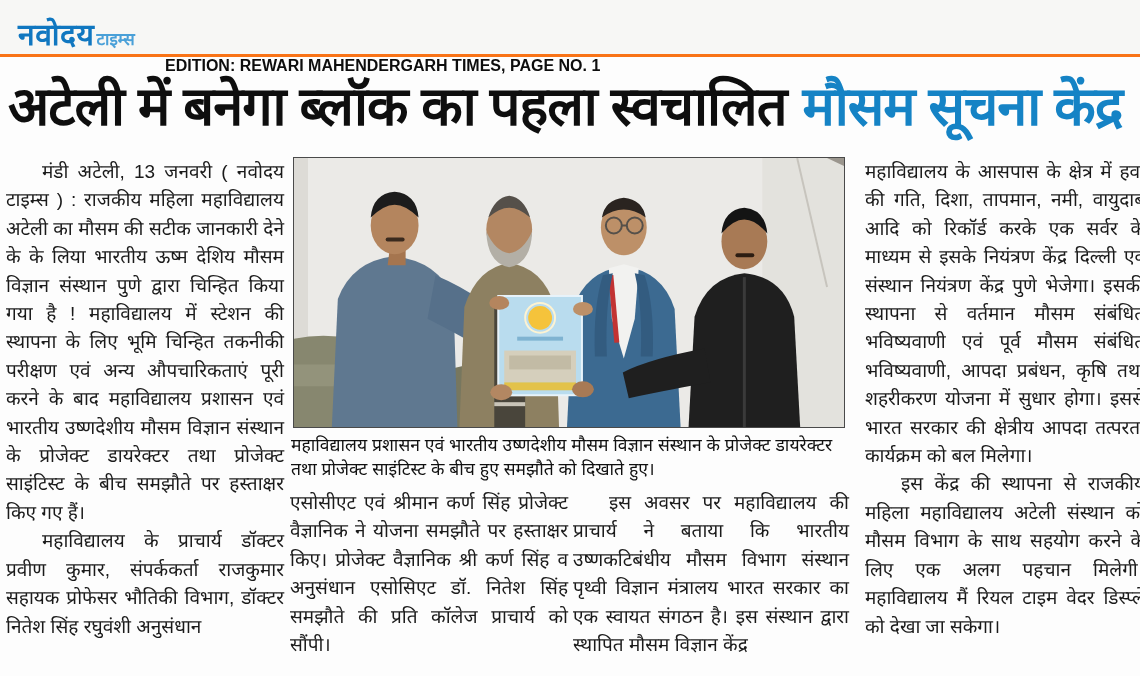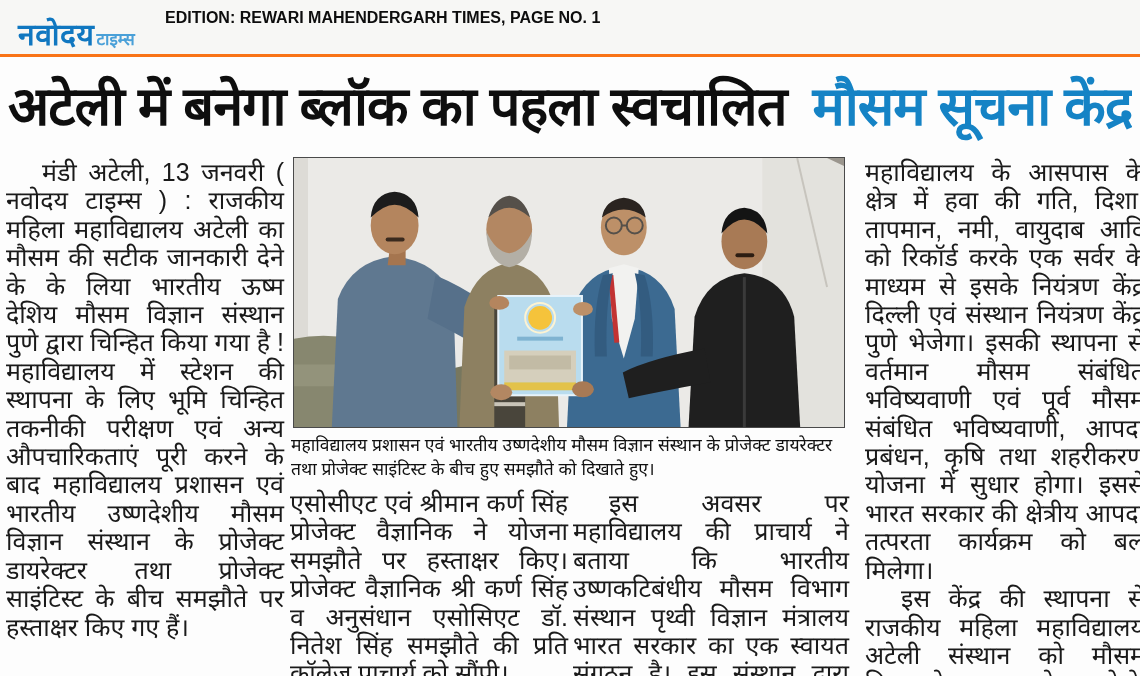--- a/index.html
+++ b/index.html
@@ -7,31 +7,31 @@
   body { font-family:"Liberation Sans", sans-serif; background:#fdfdfd; position:relative; }
 
   
   .masthead { position:absolute; left:0; top:0; width:1140px; height:57px;
               background:#f7f7f5; border-bottom:3px solid #f97316; }
   .logo { position:absolute; left:18px; top:13px; white-space:nowrap; }
   .logo-main { font-weight:800; font-size:30px; color:#1077c0; letter-spacing:0.5px; }
   .logo-sub  { font-weight:700; font-size:17px; color:#4aa0d8; margin-left:2px; }
   .mast-text { position:absolute; left:165px; top:7px; color:#0d0d0d; }
   .mast-date    { font-size:16px; font-weight:700; line-height:22px; }
-  .mast-edition { font-size:16px; font-weight:700; line-height:22px; }
+  .mast-edition { font-size:16px; font-weight:700; line-height:22px;margin-top:48px; }
 
   
   .headline { position:absolute; left:8px; top:61px; width:1124px; height:86px;
               display:flex; align-items:center; white-space:nowrap; overflow:hidden;
-              font-weight:800; font-size:54px; letter-spacing:-1px;gap:10px; }
+              font-weight:800; font-size:54px; letter-spacing:-1px; }
   .hl-black { color:#0e0e0e; }
   .hl-blue  { color:#1583c5; margin-left:16px;text-align:center; }
 
   
-  .col { position:absolute; color:#1a1a1a; font-size:25px; line-height:28.4px;
+  .col { position:absolute; color:#1a1a1a; font-size:19px; line-height:28.4px;
          text-align:justify; }
   .col p { margin:0; }
   .col p.indent { text-indent:36px; }
   .col-left  { left:6px;  top:158px; width:278px; height:518px; }
   .col-right { left:858px; top:158px; width:280px; height:518px;margin-left:7px; }
   .col-ca    { left:290px; top:489px; width:278px; height:187px; }
   .col-cb    { left:573px; top:489px; width:276px; height:187px; }
 
   
   .photo-frame { position:absolute; left:293px; top:157px; width:552px; height:271px;
@@ -55,20 +55,21 @@
   </div>
 </header>
 
 <h1 class="headline">
   <span class="hl-black">अटेली में बनेगा ब्लॉक का पहला स्वचालित</span>
   <span class="hl-blue">मौसम सूचना केंद्र</span>
 </h1>
 
 <div class="col col-left">
   <p class="indent">मंडी अटेली, 13 जनवरी ( नवोदय टाइम्स ) : राजकीय महिला महाविद्यालय अटेली का मौसम की सटीक जानकारी देने के के लिया भारतीय ऊष्म देशिय मौसम विज्ञान संस्थान पुणे द्वारा चिन्हित किया गया है ! महाविद्यालय में स्टेशन की स्थापना के लिए भूमि चिन्हित तकनीकी परीक्षण एवं अन्य औपचारिकताएं पूरी करने के बाद महाविद्यालय प्रशासन एवं भारतीय उष्णदेशीय मौसम विज्ञान संस्थान के प्रोजेक्ट डायरेक्टर तथा प्रोजेक्ट साइंटिस्ट के बीच समझौते पर हस्ताक्षर किए गए हैं।</p>
+  <p class="indent">महाविद्यालय के प्राचार्य डॉक्टर प्रवीण कुमार, संपर्ककर्ता राजकुमार सहायक प्रोफेसर भौतिकी विभाग, डॉक्टर नितेश सिंह रघुवंशी अनुसंधान</p>
 </div>
 
 <figure class="photo-frame" aria-label="Four men standing in front of a light wall, the middle two jointly holding a blue MoU document with a sun emblem and college building picture; sofa at lower left">
   <svg viewBox="0 0 552 271" preserveAspectRatio="none" aria-hidden="true">
 
     <rect x="0" y="0" width="552" height="271" fill="#ebeae7"></rect>
     <rect x="470" y="0" width="82" height="271" fill="#e0ded9" opacity="0.7"></rect>
     <path d="M505,0 L535,130" stroke="#c7c4bd" stroke-width="2" fill="none"></path>
     <path d="M535,0 L552,8 L552,0 Z" fill="#9b968e"></path>
     <rect x="0" y="0" width="14" height="271" fill="#dddbd6"></rect>

